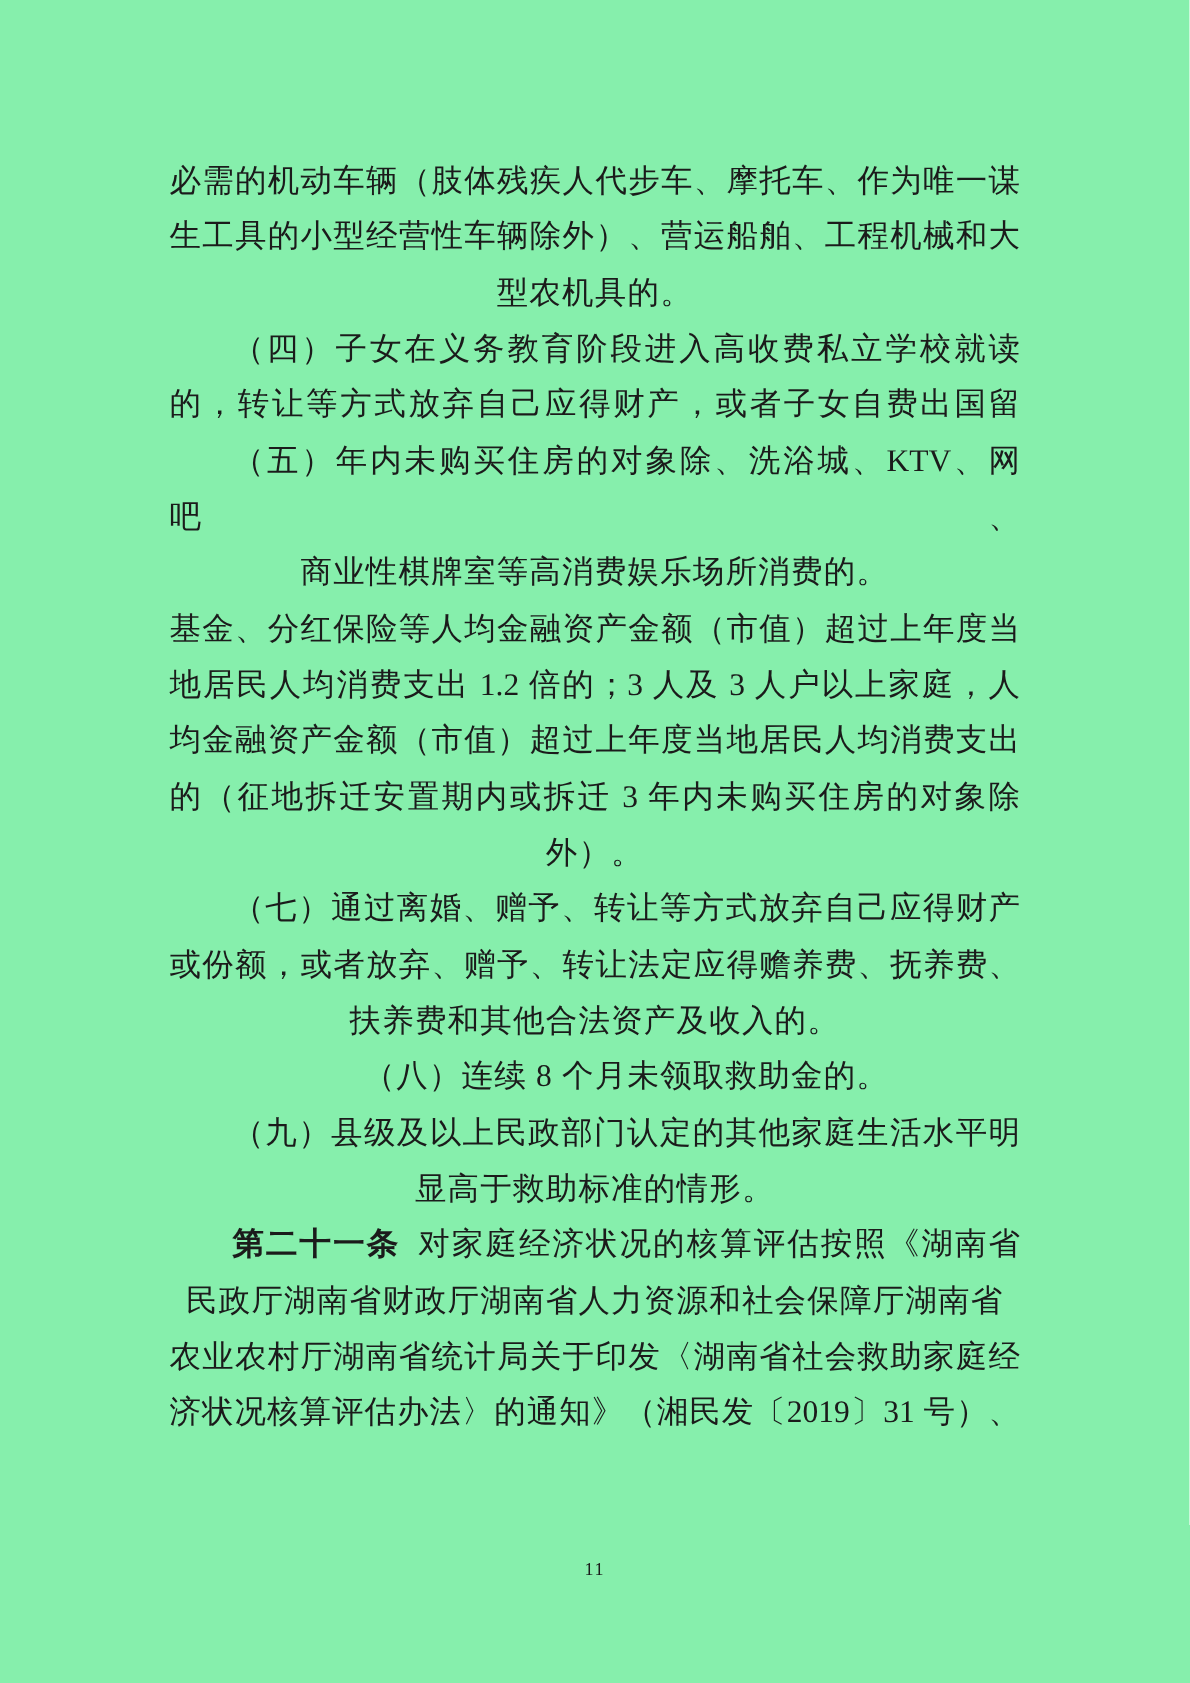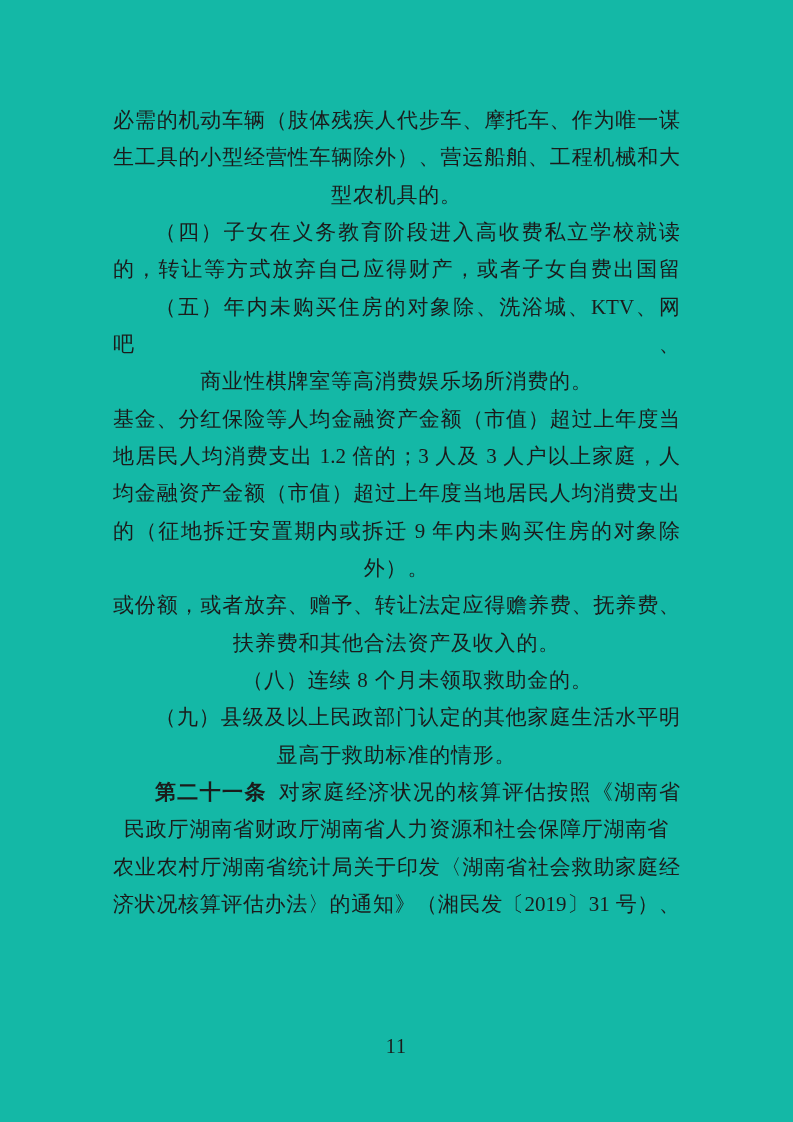--- a/index.html
+++ b/index.html
@@ -4,21 +4,21 @@
 <style>
   html, body {
     margin: 0;
     padding: 0;
     background: #ffffff;
   }
   .page {
     position: relative;
     width: 793px;
     height: 1122px;
-    background: #14b8a6;
+    background: #86efac;
     overflow: hidden;
     font-family: "Liberation Serif", "DejaVu Serif", serif;
     color: #1b1b1b;
   }
   .body-text {
     position: absolute;
     left: 113px;
     top: 102px;
     width: 567px;
   }
@@ -45,21 +45,21 @@
   .lead {
     font-weight: 700;
     margin-right: 12px;
   }
   .page-number {
     position: absolute;
     top: 1036px;
     left: 0;
     width: 100%;
     text-align: center;
-    font-size: 20px;
+    font-size: 12px;
     line-height: 20px;
     letter-spacing: 1px;
     color: #1b1b1b;
   }
 </style>
 </head>
 <body>
 
 <div class="page">
   <div class="body-text">
@@ -77,25 +77,26 @@
 
     <div class="para">
       <div class="line indent">（五）年内未购买住房的对象除、洗浴城、KTV、网吧、</div>
       <div class="line ragged">商业性棋牌室等高消费娱乐场所消费的。</div>
     </div>
 
     <div class="para">
       <div class="line">基金、分红保险等人均金融资产金额（市值）超过上年度当</div>
       <div class="line">地居民人均消费支出 1.2 倍的；3 人及 3 人户以上家庭，人</div>
       <div class="line">均金融资产金额（市值）超过上年度当地居民人均消费支出</div>
-      <div class="line">的（征地拆迁安置期内或拆迁 9 年内未购买住房的对象除</div>
+      <div class="line">的（征地拆迁安置期内或拆迁 3 年内未购买住房的对象除</div>
       <div class="line ragged">外）。</div>
     </div>
 
     <div class="para">
+      <div class="line indent">（七）通过离婚、赠予、转让等方式放弃自己应得财产</div>
       <div class="line">或份额，或者放弃、赠予、转让法定应得赡养费、抚养费、</div>
       <div class="line ragged">扶养费和其他合法资产及收入的。</div>
     </div>
 
     <div class="para">
       <div class="line indent ragged">（八）连续 8 个月未领取救助金的。</div>
     </div>
 
     <div class="para">
       <div class="line indent">（九）县级及以上民政部门认定的其他家庭生活水平明</div>

